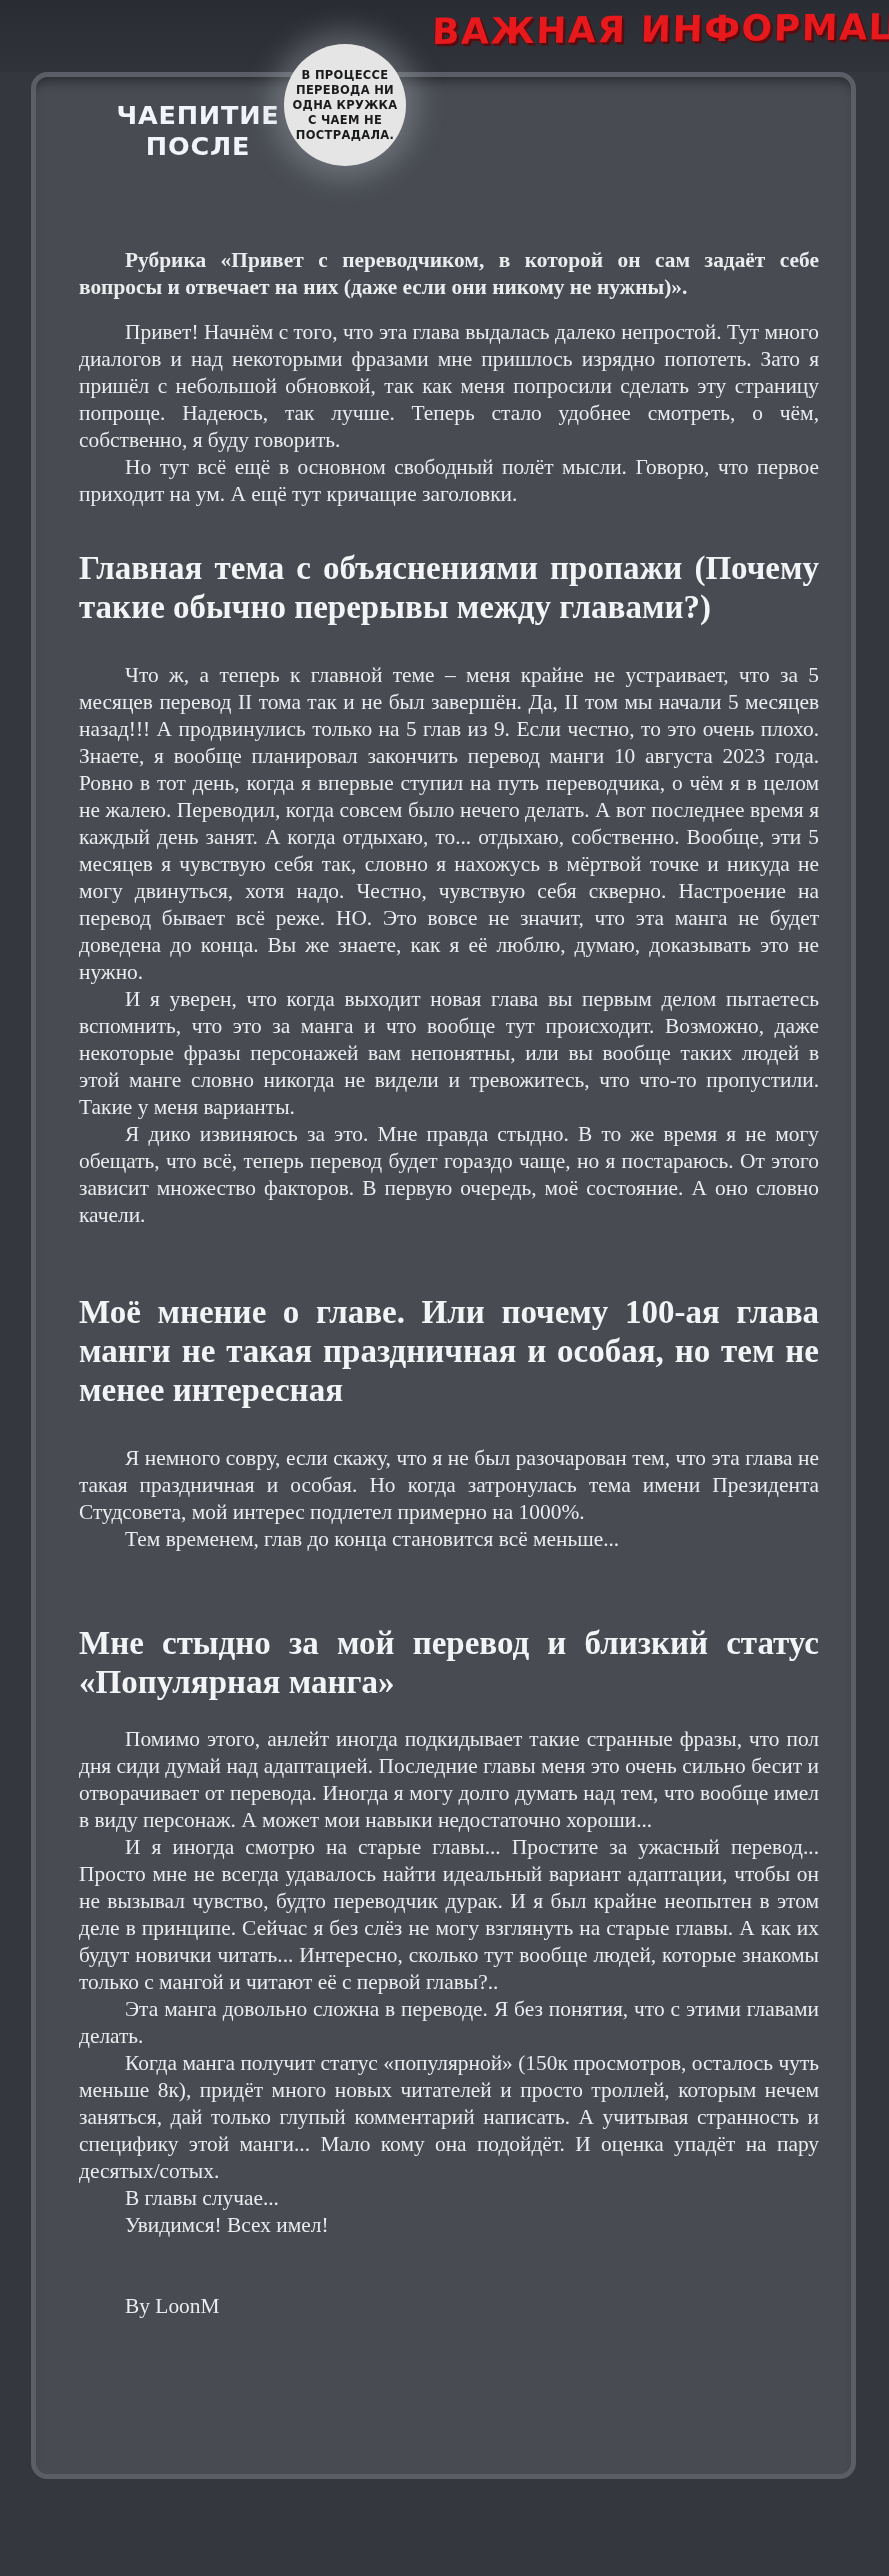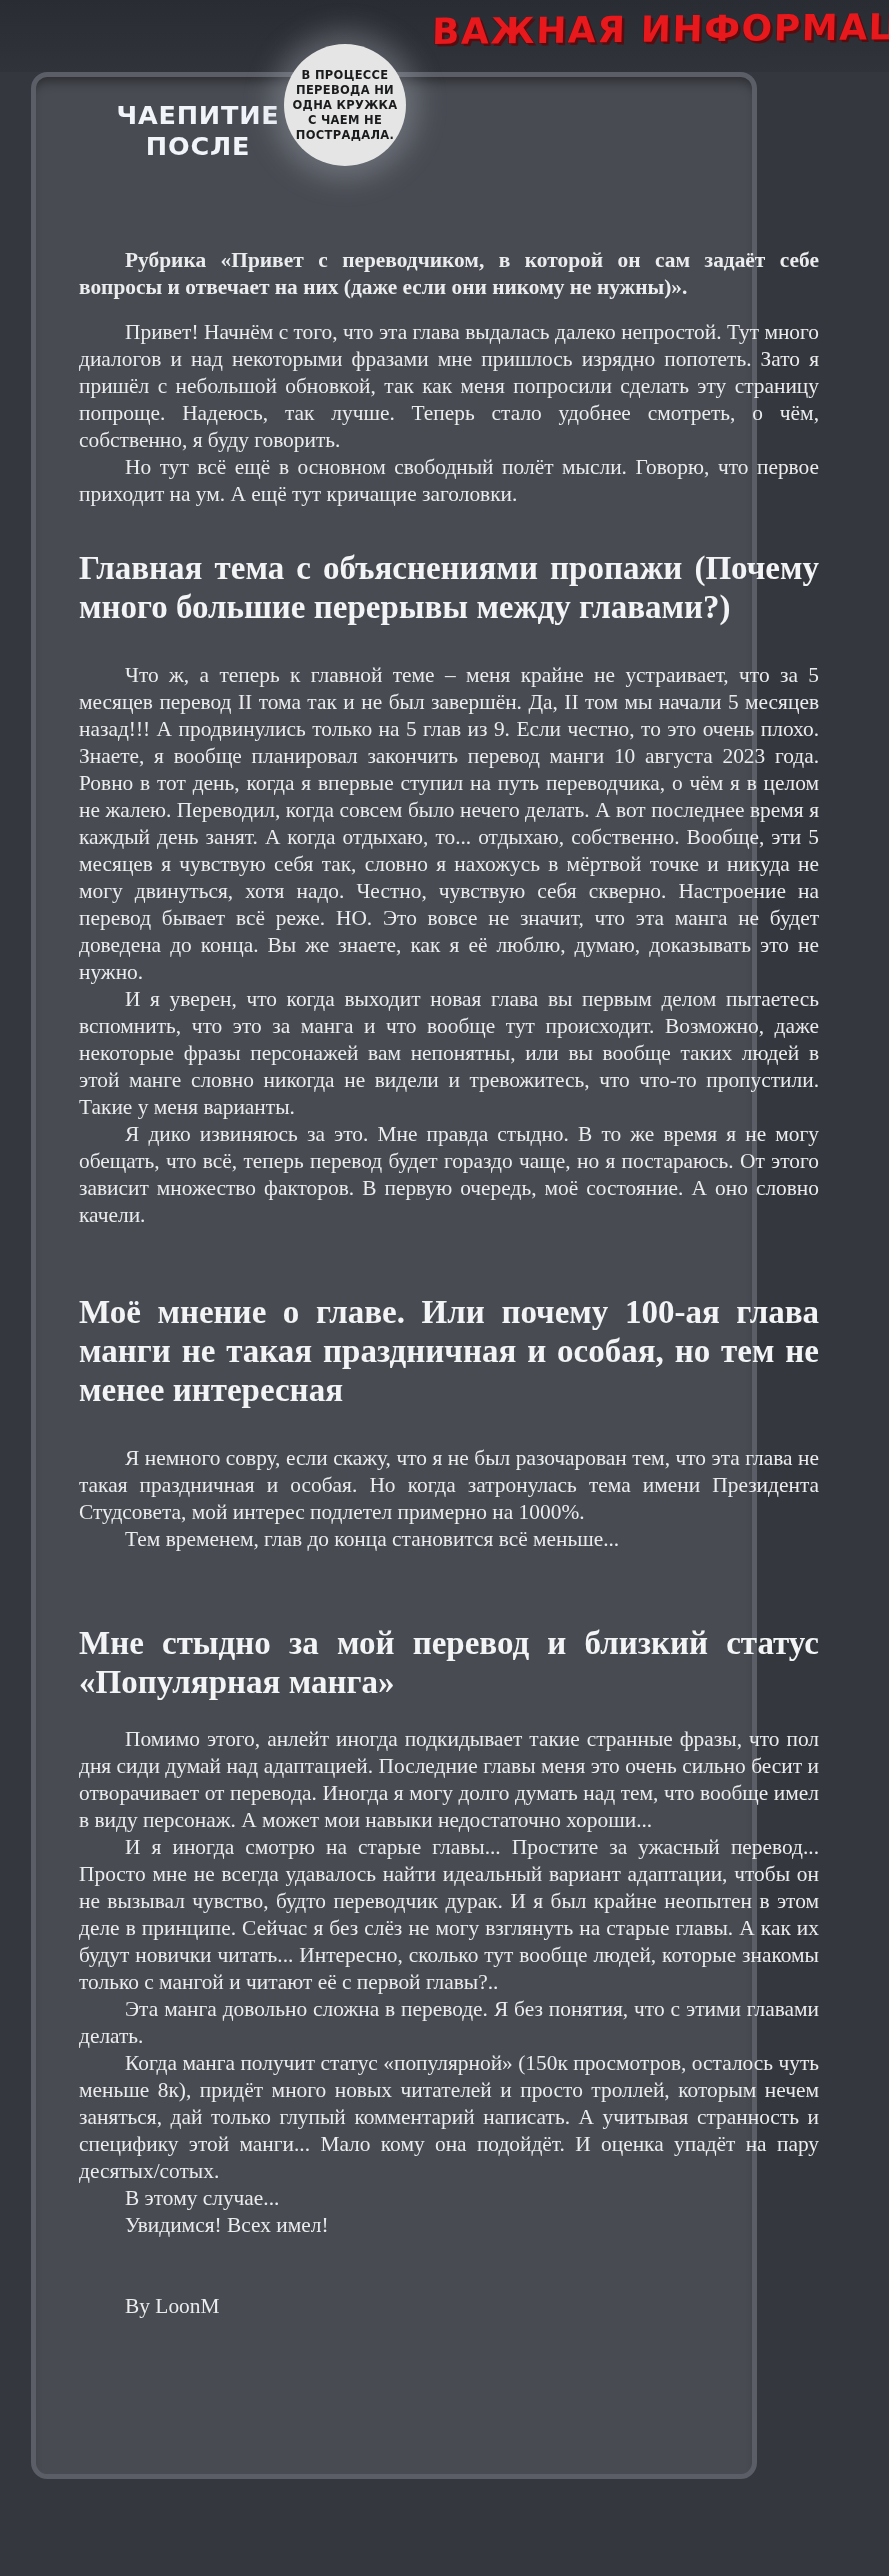--- a/index.html
+++ b/index.html
@@ -35,21 +35,21 @@
     text-align: center;
     font-family: "DejaVu Sans", sans-serif;
     font-weight: bold; font-size: 11.5px; line-height: 15px;
     letter-spacing: 0.3px; color: #1a1b1d;
     white-space: pre-line;
     z-index: 3;
   }
   
   .panel {
     position: absolute; left: 31px; top: 72px;
-    width: 726px; height: 2407px;
+    width: 825px; height: 2407px;
     box-sizing: border-box;
     background: #484b52;
     border: 5px solid #5b5e66;
     border-radius: 16.5px;
     box-shadow: inset 0 10px 11.5px -6.6px rgba(0,0,0,0.45);
     z-index: 1;
   }
   
   .logo {
     position: absolute; left: 51px; top: 23px; width: 222px;
@@ -99,34 +99,34 @@
     <div>ЧАЕПИТИЕ</div>
     <div>ПОСЛЕ</div>
   </div>
 
   <div class="article">
 
     <p class="rubric">Рубрика «Привет с переводчиком, в которой он сам задаёт себе вопросы и отвечает на них (даже если они никому не нужны)».</p>
     <p>Привет! Начнём с того, что эта глава выдалась далеко непростой. Тут много диалогов и над некоторыми фразами мне пришлось изрядно попотеть. Зато я пришёл с небольшой обновкой, так как меня попросили сделать эту страницу попроще. Надеюсь, так лучше. Теперь стало удобнее смотреть, о чём, собственно, я буду говорить.</p>
     <p>Но тут всё ещё в основном свободный полёт мысли. Говорю, что первое приходит на ум. А ещё тут кричащие заголовки.</p>
 
-    <h2>Главная тема с объяснениями пропажи (Почему много большие перерывы между главами?)</h2>
+    <h2>Главная тема с объяснениями пропажи (Почему такие обычно перерывы между главами?)</h2>
     <p>Что ж, а теперь к главной теме – меня крайне не устраивает, что за 5 месяцев перевод II тома так и не был завершён. Да, II том мы начали 5 месяцев назад!!! А продвинулись только на 5 глав из 9. Если честно, то это очень плохо. Знаете, я вообще планировал закончить перевод манги 10 августа 2023 года. Ровно в тот день, когда я впервые ступил на путь переводчика, о чём я в целом не жалею. Переводил, когда совсем было нечего делать. А вот последнее время я каждый день занят. А когда отдыхаю, то... отдыхаю, собственно. Вообще, эти 5 месяцев я чувствую себя так, словно я нахожусь в мёртвой точке и никуда не могу двинуться, хотя надо. Честно, чувствую себя скверно. Настроение на перевод бывает всё реже. НО. Это вовсе не значит, что эта манга не будет доведена до конца. Вы же знаете, как я её люблю, думаю, доказывать это не нужно.</p>
     <p>И я уверен, что когда выходит новая глава вы первым делом пытаетесь вспомнить, что это за манга и что вообще тут происходит. Возможно, даже некоторые фразы персонажей вам непонятны, или вы вообще таких людей в этой манге словно никогда не видели и тревожитесь, что что-то пропустили. Такие у меня варианты.</p>
     <p>Я дико извиняюсь за это. Мне правда стыдно. В то же время я не могу обещать, что всё, теперь перевод будет гораздо чаще, но я постараюсь. От этого зависит множество факторов. В первую очередь, моё состояние. А оно словно качели.</p>
 
     <h2 class="gap-lg">Моё мнение о главе. Или почему 100-ая глава манги не такая праздничная и особая, но тем не менее интересная</h2>
     <p>Я немного совру, если скажу, что я не был разочарован тем, что эта глава не такая праздничная и особая. Но когда затронулась тема имени Президента Студсовета, мой интерес подлетел примерно на 1000%.</p>
     <p>Тем временем, глав до конца становится всё меньше...</p>
 
     <h2 class="gap-xl">Мне стыдно за мой перевод и близкий статус «Популярная манга»</h2>
     <p>Помимо этого, анлейт иногда подкидывает такие странные фразы, что пол дня сиди думай над адаптацией. Последние главы меня это очень сильно бесит и отворачивает от перевода. Иногда я могу долго думать над тем, что вообще имел в виду персонаж. А может мои навыки недостаточно хороши...</p>
     <p>И я иногда смотрю на старые главы... Простите за ужасный перевод... Просто мне не всегда удавалось найти идеальный вариант адаптации, чтобы он не вызывал чувство, будто переводчик дурак. И я был крайне неопытен в этом деле в принципе. Сейчас я без слёз не могу взглянуть на старые главы. А как их будут новички читать... Интересно, сколько тут вообще людей, которые знакомы только с мангой и читают её с первой главы?..</p>
     <p>Эта манга довольно сложна в переводе. Я без понятия, что с этими главами делать.</p>
     <p>Когда манга получит статус «популярной» (150к просмотров, осталось чуть меньше 8к), придёт много новых читателей и просто троллей, которым нечем заняться, дай только глупый комментарий написать. А учитывая странность и специфику этой манги... Мало кому она подойдёт. И оценка упадёт на пару десятых/сотых.</p>
-    <p>В этому случае...</p>
+    <p>В главы случае...</p>
     <p>Увидимся! Всех имел!</p>
 
     <p class="signature">By LoonM</p>
 
   </div>
 </div>
 
 
 </body></html>

